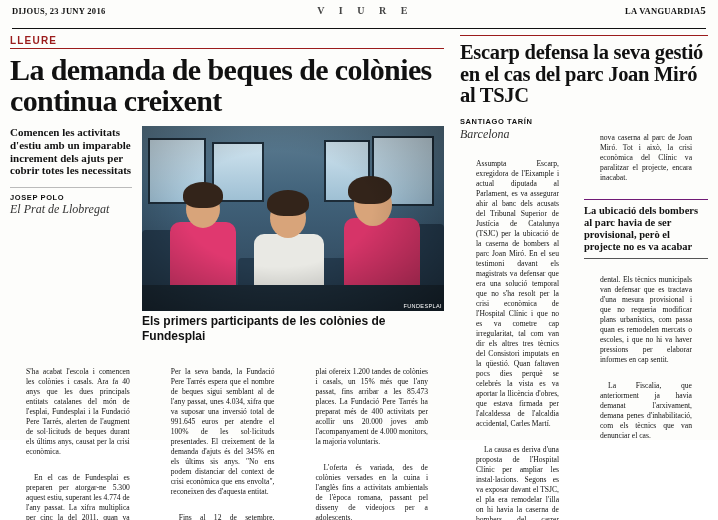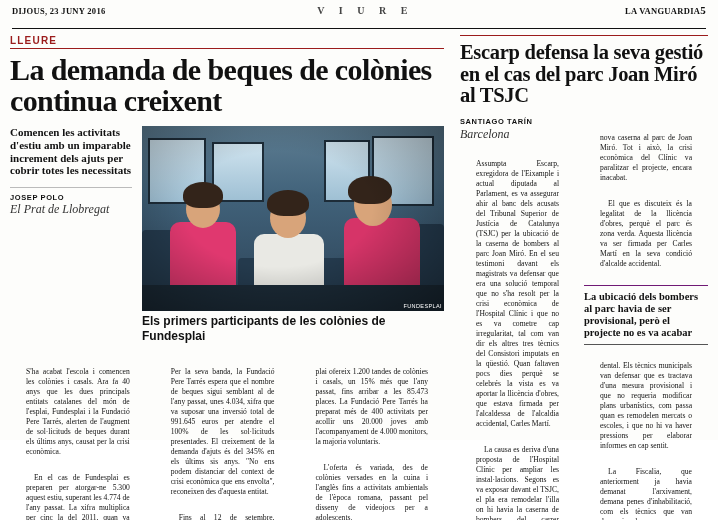--- a/index.html
+++ b/index.html
@@ -365,21 +365,20 @@
         <div class="col">
           <div class="byline-block">
             <div class="byline-name">SANTIAGO TARÍN</div>
             <div class="byline-place">Barcelona</div>
           </div>
           <p class="first">Assumpta Escarp, exregidora de l'Eixample i actual diputada al Parlament, es va assegurar ahir al banc dels acusats del Tribunal Superior de Justícia de Catalunya (TSJC) per la ubicació de la caserna de bombers al parc Joan Miró. En el seu testimoni davant els magistrats va defensar que era una solució temporal que no s'ha resolt per la crisi econòmica de l'Hospital Clínic i que no es va cometre cap irregularitat, tal com van dir els altres tres tècnics del Consistori imputats en la qüestió. Quan faltaven pocs dies perquè se celebrés la vista es va aportar la llicència d'obres, que estava firmada per l'alcaldessa de l'alcaldia accidental, Carles Martí.</p>
           <p>La causa es deriva d'una proposta de l'Hospital Clínic per ampliar les instal·lacions. Segons es va exposar davant el TSJC, el pla era remodelar l'illa on hi havia la caserna de bombers del carrer Provença (a càrrec de la institució sanitària) i, mentrestant, s'ajexcava provisionalment una</p>
         </div>
         <div class="col">
           <p class="first">nova caserna al parc de Joan Miró. Tot i això, la crisi econòmica del Clínic va paralitzar el projecte, encara inacabat.</p>
-          <p>El que es discuteix és la legalitat de la llicència d'obres, perquè el parc és zona verda. Aquesta llicència va ser firmada per Carles Martí en la seva condició d'alcalde accidental.</p>
           <div class="pull">La ubicació dels bombers al parc havia de ser provisional, però el projecte no es va acabar</div>
           <p class="first">dental. Els tècnics municipals van defensar que es tractava d'una mesura provisional i que no requeria modificar plans urbanístics, com passa quan es remodelen mercats o escoles, i que no hi va haver pressions per elaborar informes en cap sentit.</p>
           <p>La Fiscalia, que anteriorment ja havia demanat l'arxivament, demana penes d'inhabilitació, com els tècnics que van denunciar el cas.</p>
         </div>
       </div>
     </div>
 
   </div>
 </div>
 

